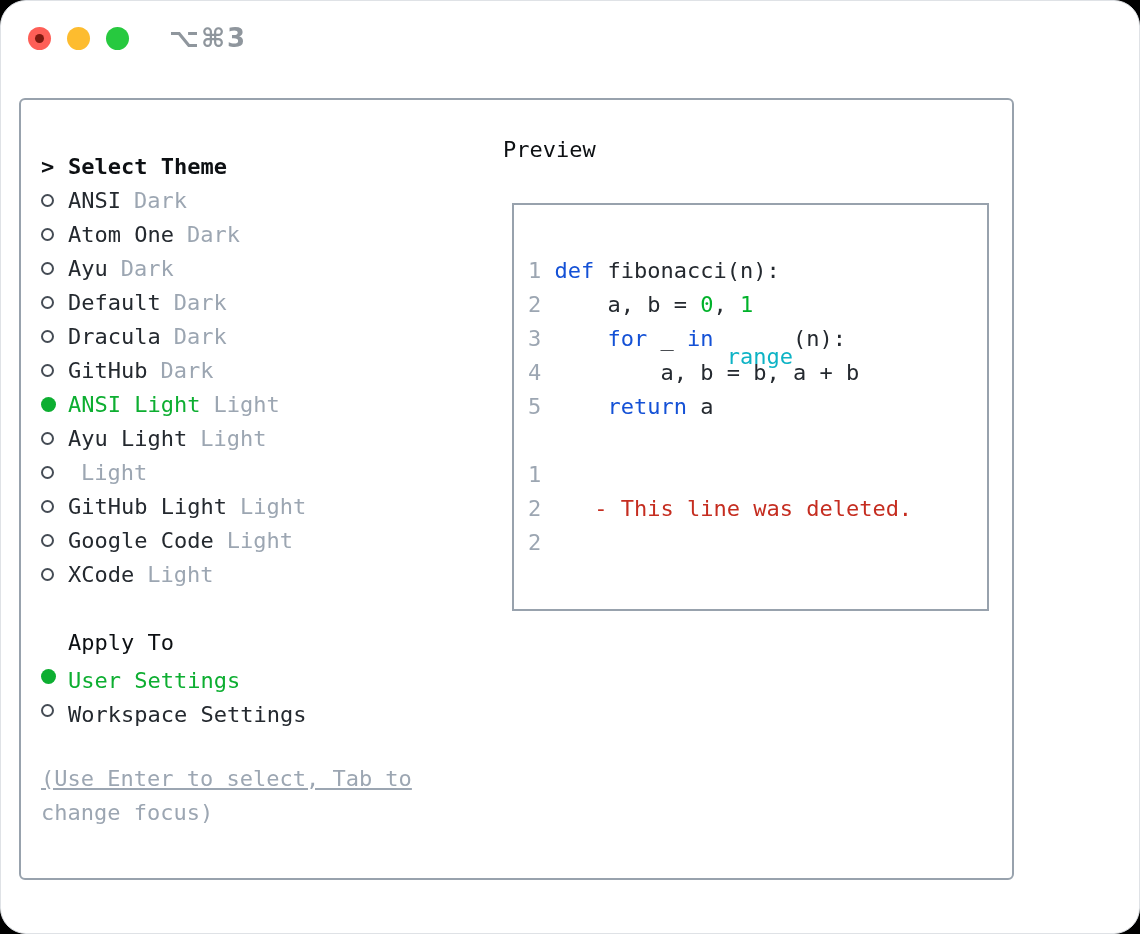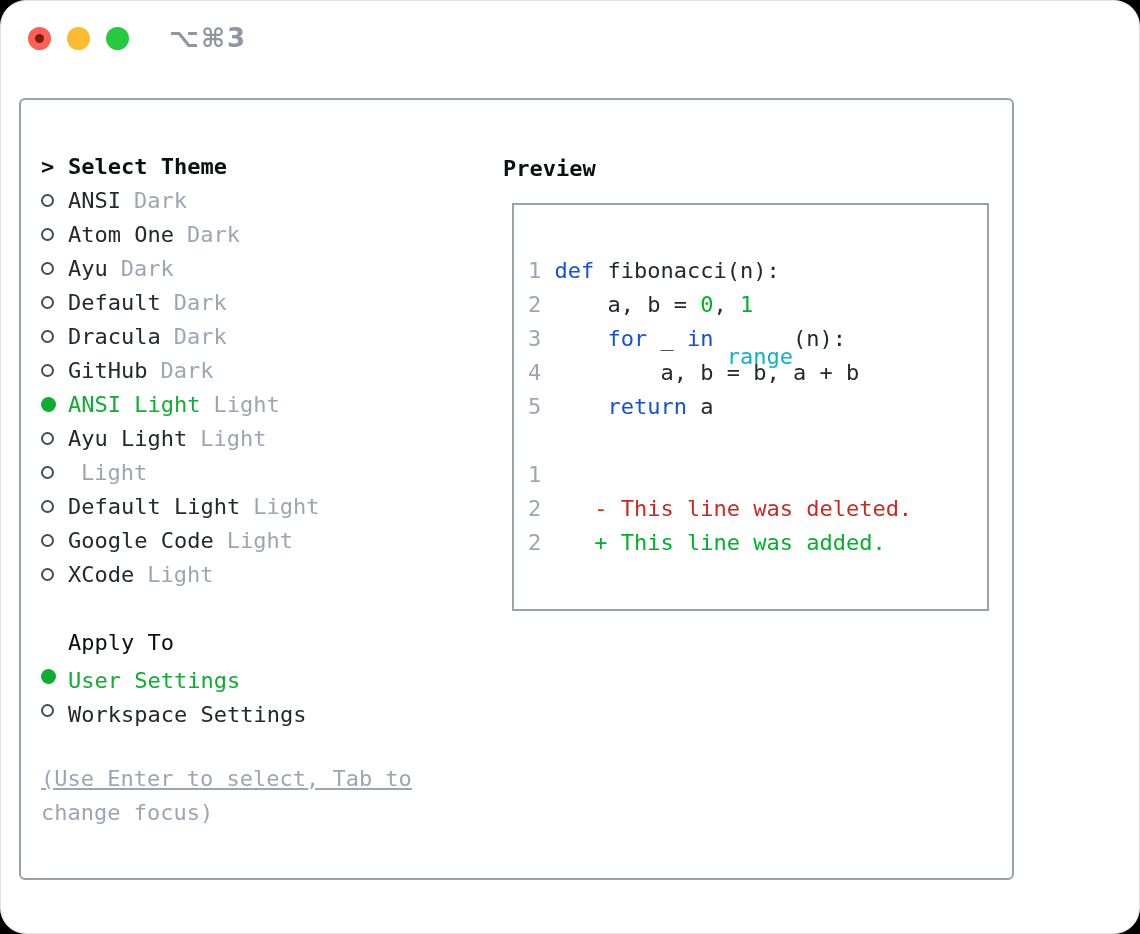--- a/index.html
+++ b/index.html
@@ -51,22 +51,22 @@
   .radio{width:13px;height:13px;border-radius:50%;border:2.5px solid #454c55;}
   .radio.sel{border:none;background:var(--green);width:15px;height:15px;}
   .t-name{color:var(--fg);}
   .t-name.sel{color:var(--green);}
   .t-variant{color:var(--muted);margin-left:13px;}
   .opt-label{color:var(--fg);margin-top:9px;}
   .opt-label.sel{color:var(--green);}
   .help .row{color:var(--muted);}
   
   .preview-label{
-    position:absolute;left:482px;top:51px;height:34px;display:flex;align-items:center;
-    font-size:22px;font-weight:bold;color:var(--black);
+    position:absolute;left:482px;top:32px;height:34px;display:flex;align-items:center;
+    font-size:22px;font-weight:normal;color:var(--black);
   }
   .preview-box{
     position:absolute;left:491px;top:103px;width:477px;height:408px;
     border:2px solid var(--border);background:#fff;
   }
   .code{position:absolute;left:14px;top:48px;}
   .code-line{height:34px;display:flex;align-items:center;font-size:22px;white-space:pre;}
   .tk-num{color:var(--muted);}
   .tk-fg{color:var(--fg);}
   .tk-kw{color:var(--kw-blue);}
@@ -159,21 +159,21 @@
           <div class="row">
             <span class="prefix">
               <span class="radio"></span>
             </span>
             <span class="t-variant">Light</span>
           </div>
           <div class="row">
             <span class="prefix">
               <span class="radio"></span>
             </span>
-            <span class="t-name">Default Light</span>
+            <span class="t-name">GitHub Light</span>
             <span class="t-variant">Light</span>
           </div>
           <div class="row">
             <span class="prefix">
               <span class="radio"></span>
             </span>
             <span class="t-name">Google Code</span>
             <span class="t-variant">Light</span>
           </div>
           <div class="row">
@@ -220,18 +220,18 @@
     <div class="preview-box">
       <div id="code" class="code">
           <div class="code-line"><span class="tk-num">1 </span><span class="tk-kw">def</span><span class="tk-fg"> fibonacci(n):</span></div>
           <div class="code-line"><span class="tk-num">2 </span><span class="tk-fg">    a, b = </span><span class="tk-green">0</span><span class="tk-fg">, </span><span class="tk-green">1</span></div>
           <div class="code-line"><span class="tk-num">3 </span><span class="tk-fg">    </span><span class="tk-kw">for</span><span class="tk-fg"> _ </span><span class="tk-kw">in</span><span class="tk-fg"> </span><span class="tk-cyan">range</span><span class="tk-fg">(n):</span></div>
           <div class="code-line"><span class="tk-num">4 </span><span class="tk-fg">        a, b = b, a + b</span></div>
           <div class="code-line"><span class="tk-num">5 </span><span class="tk-fg">    </span><span class="tk-kw">return</span><span class="tk-fg"> a</span></div>
           <div class="code-line"></div>
           <div class="code-line"><span class="tk-num">1 </span></div>
           <div class="code-line"><span class="tk-num">2 </span><span class="tk-red">   - This line was deleted.</span></div>
-          <div class="code-line"><span class="tk-num">2 </span><span class="tk-green">   + This line was added.</span></div>
+          <div class="code-line"><span class="tk-num">2 </span></div>
         </div>
     </div>
 
   </div>
 </div>
 
 </body></html>

